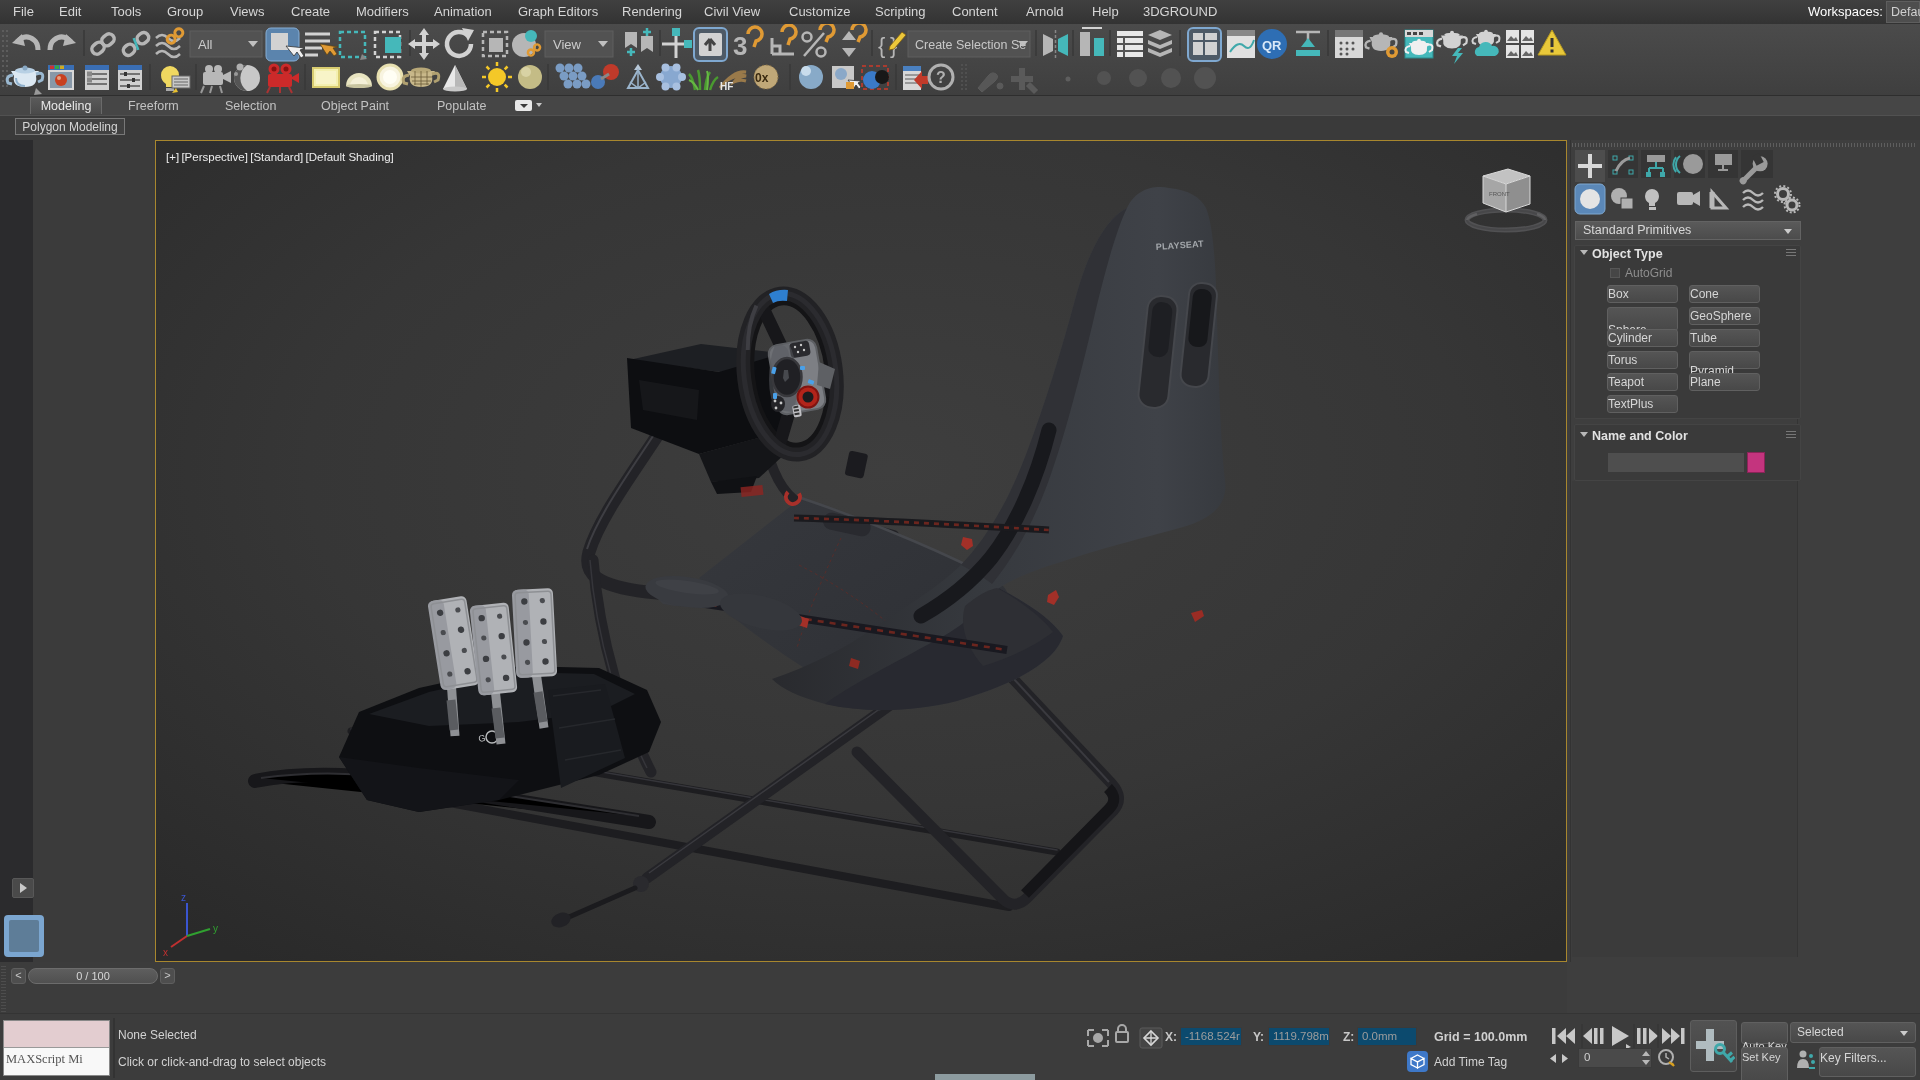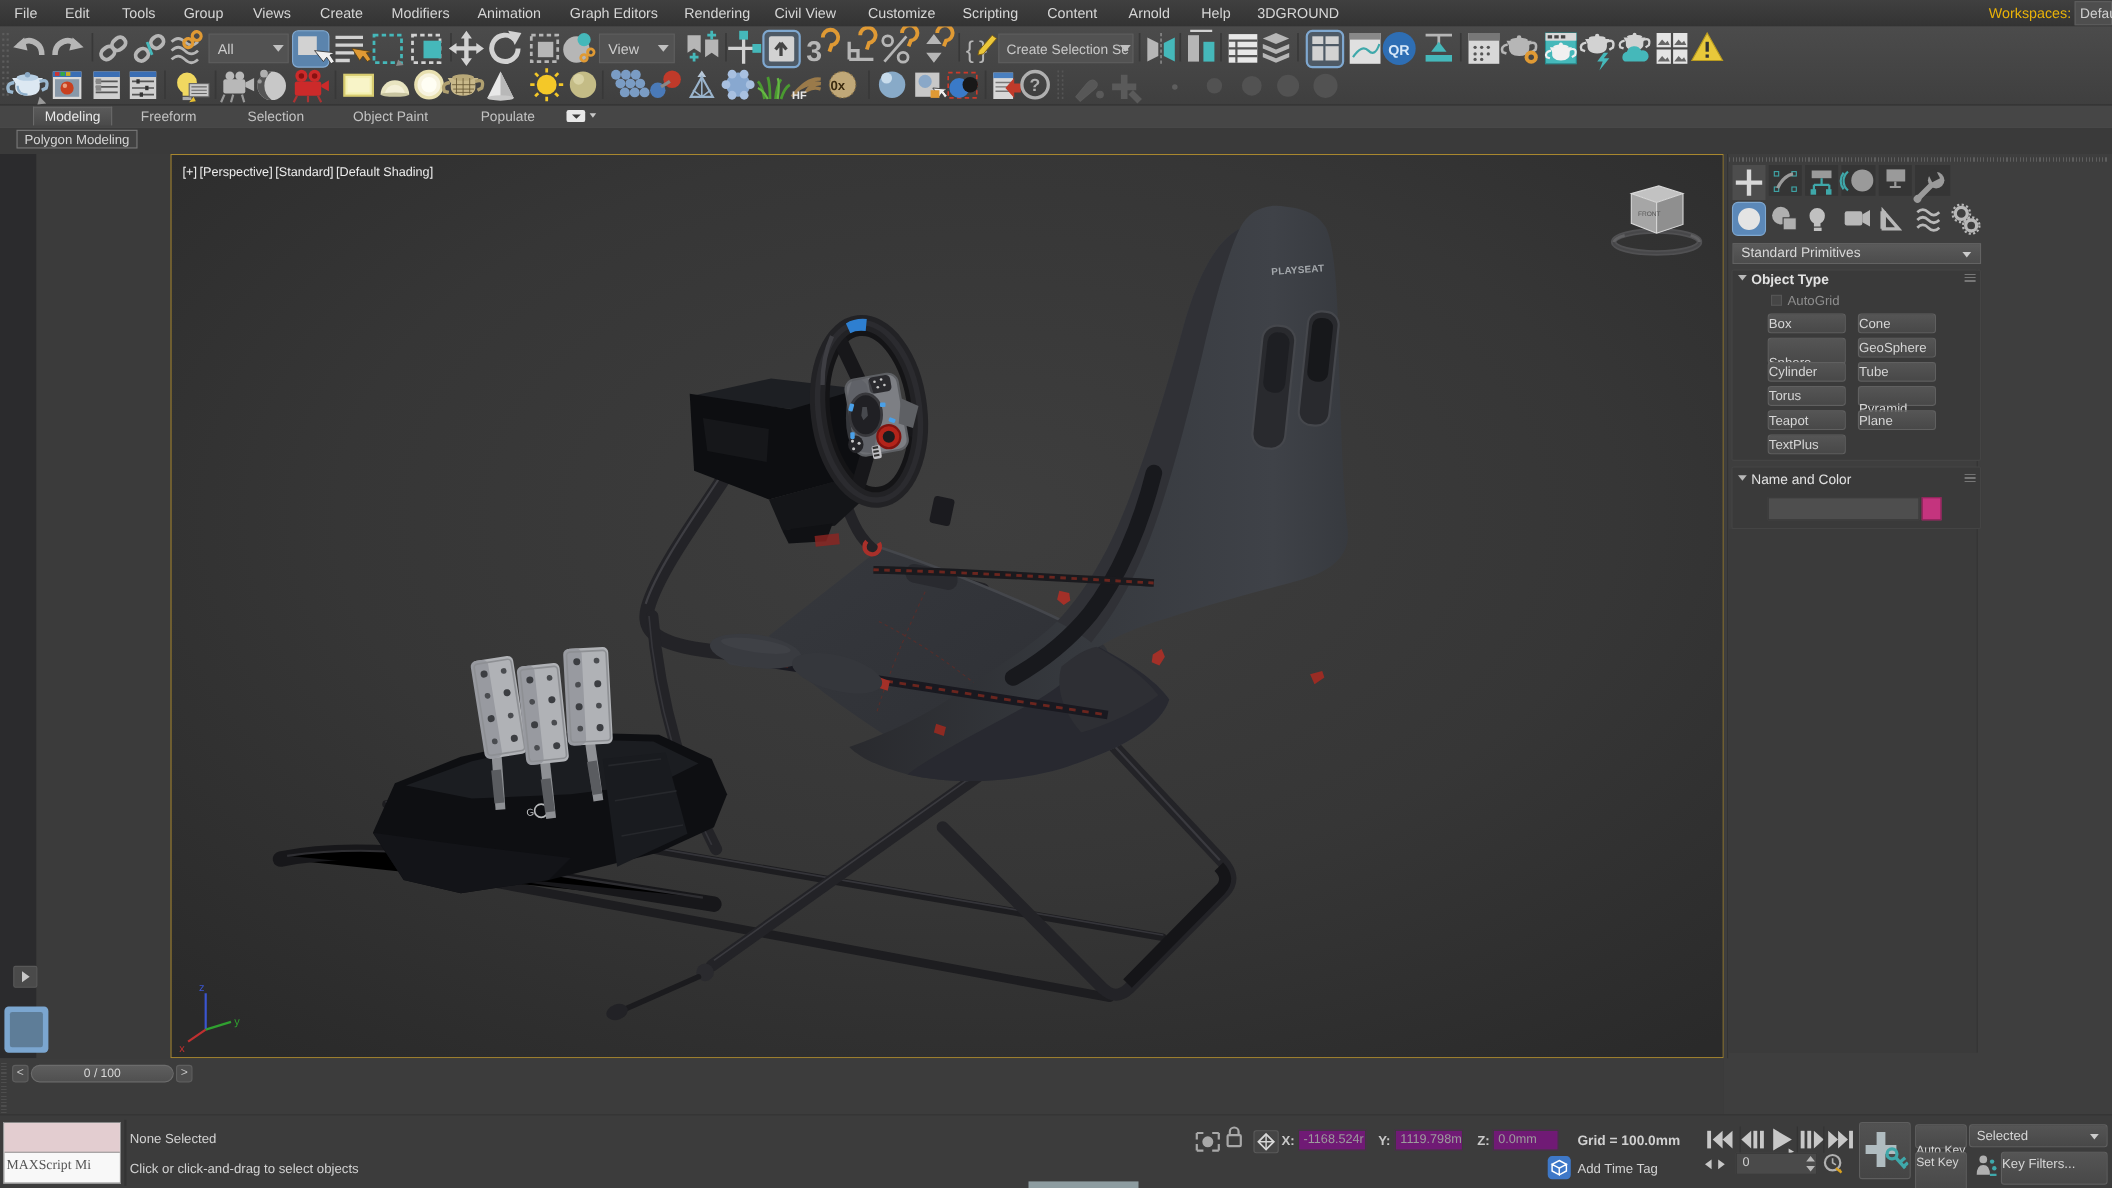--- a/index.html
+++ b/index.html
@@ -11,21 +11,21 @@
 #ribbon1{left:0;top:96px;width:1920px;height:19px;background:#464646}
 #ribbon2{left:0;top:115px;width:1920px;height:25px;background:#3a3a3a;border-top:1px solid #515151}
 .rtab{position:absolute;top:98px;font-size:12.5px;color:#c2c2c2;padding:1px 6px}
 #leftstrip{left:0;top:140px;width:155px;height:822px;background:#3b3b3b}
 #leftdark{left:0;top:140px;width:33px;height:822px;background:#2b2b2d}
 #viewport{left:155px;top:140px;width:1412px;height:822px;border:1px solid #a8872e;background:#333}
 #cmdpanel{left:1567px;top:140px;width:353px;height:873px;background:#3e3e3e}
 #timeline{left:0;top:962px;width:1567px;height:51px;background:#3c3c3c}
 #statusbar{left:0;top:1013px;width:1920px;height:67px;background:#3c3c3c;border-top:1px solid #343434}
 .btn{position:absolute;white-space:nowrap;background:linear-gradient(#555,#484848);border:1px solid #606060;border-radius:3px;color:#d6d6d6;font-size:12px;text-align:left}
-.inp{position:absolute;background:#701a75;border:1px solid #3a3a3a;color:#9c9c9c;font-size:11.5px}
+.inp{position:absolute;background:#0c4a6e;border:1px solid #3a3a3a;color:#9c9c9c;font-size:11.5px}
 .lbl{position:absolute;color:#d2d2d2;font-size:12px}
 </style></head>
 <body>
 <div id="root">
 <div class="abs" id="menubar"></div>
 <div class="abs" id="toolbar"></div>
 <div class="abs" id="ribbon1"></div>
 <div class="abs" id="ribbon2"></div>
 <div class="abs" id="leftstrip"></div>
 <div class="abs" id="leftdark"></div>
@@ -43,21 +43,21 @@
 <span class="mi" style="left:434px">Animation</span>
 <span class="mi" style="left:518px">Graph Editors</span>
 <span class="mi" style="left:622px">Rendering</span>
 <span class="mi" style="left:704px">Civil View</span>
 <span class="mi" style="left:789px">Customize</span>
 <span class="mi" style="left:875px">Scripting</span>
 <span class="mi" style="left:952px">Content</span>
 <span class="mi" style="left:1026px">Arnold</span>
 <span class="mi" style="left:1092px">Help</span>
 <span class="mi" style="left:1143px">3DGROUND</span>
-<span class="mi" style="left:1808px;color:#eab308">Workspaces:</span>
+<span class="mi" style="left:1808px;color:#ffffff">Workspaces:</span>
 <div class="abs" style="left:1886px;top:1px;width:34px;height:22px;background:#4e4e4e;border:1px solid #5e5e5e;color:#d0d0d0;font-size:12.5px;padding:3px 0 0 4px">Defau</div>
 
 <svg class="abs" style="left:0;top:24px" width="1920" height="72" viewBox="0 0 1920 72">
 
 <defs>
         <linearGradient id="tb" x1="0" y1="0" x2="0" y2="1">
           <stop offset="0" stop-color="#4e4e4e"></stop>
           <stop offset="1" stop-color="#424242"></stop>
         </linearGradient>
       </defs>
@@ -738,21 +738,21 @@
 <div class="btn" style="left:1689px;top:307px;width:71px;height:18px;padding-top:1px">GeoSphere</div>
 <div class="btn" style="left:1607px;top:329px;width:71px;height:18px;padding-top:1px">Cylinder</div>
 <div class="btn" style="left:1689px;top:329px;width:71px;height:18px;padding-top:1px">Tube</div>
 <div class="btn" style="left:1607px;top:351px;width:71px;height:18px;padding-top:1px">Torus</div>
 <div class="btn" style="left:1689px;top:351px;width:71px;height:18px;padding-top:12px">Pyramid</div>
 <div class="btn" style="left:1607px;top:373px;width:71px;height:18px;padding-top:1px">Teapot</div>
 <div class="btn" style="left:1689px;top:373px;width:71px;height:18px;padding-top:1px">Plane</div>
 <div class="btn" style="left:1607px;top:395px;width:71px;height:18px;padding-top:1px">TextPlus</div>
 <div class="abs" style="left:1574px;top:424px;width:227px;height:57px;background:#3a3a3a;border:1px solid #444;border-radius:2px"></div>
 <div class="abs" style="left:1580px;top:432px;width:0;height:0;border-left:4px solid transparent;border-right:4px solid transparent;border-top:5px solid #b8b8b8"></div>
-<div class="abs" style="left:1592px;top:429px;font-size:12.5px;font-weight:normal;color:#e2e2e2">Name and Color</div>
+<div class="abs" style="left:1592px;top:429px;font-size:12.5px;font-weight:bold;color:#e2e2e2">Name and Color</div>
 <div class="abs" style="left:1786px;top:431px;width:10px;height:8px;background:repeating-linear-gradient(#777 0 1px,transparent 1px 3px)"></div>
 <div class="abs" style="left:1607px;top:452px;width:138px;height:21px;background:#4e4e4e;border:1px solid #3a3a3a"></div>
 <div class="abs" style="left:1747px;top:452px;width:18px;height:21px;background:#c4347e;border:1px solid #8a2458"></div>
 <div class="abs" style="left:11px;top:968px;width:15px;height:16px;background:#4e4e4e;border:1px solid #5e5e5e;border-radius:3px;color:#c8c8c8;font-size:11px;text-align:center">&lt;</div>
 <div class="abs" style="left:28px;top:968px;width:130px;height:16px;background:linear-gradient(#5e5e5e,#505050);border:1px solid #6c6c6c;border-radius:8px;color:#d8d8d8;font-size:11px;text-align:center;padding-top:1px">0 / 100</div>
 <div class="abs" style="left:160px;top:968px;width:15px;height:16px;background:#4e4e4e;border:1px solid #5e5e5e;border-radius:3px;color:#c8c8c8;font-size:11px;text-align:center">&gt;</div>
 <div class="abs" style="left:1px;top:966px;width:5px;height:46px;background:repeating-linear-gradient(#555 0 1px,transparent 1px 3px);opacity:.7"></div>
 
 <div class="abs" style="left:3px;top:1020px;width:107px;height:56px;background:#f8f8f8;border:1px solid #888"></div>
 <div class="abs" style="left:4px;top:1021px;width:105px;height:27px;background:#e3cdd0;border-bottom:1px solid #999"></div>

